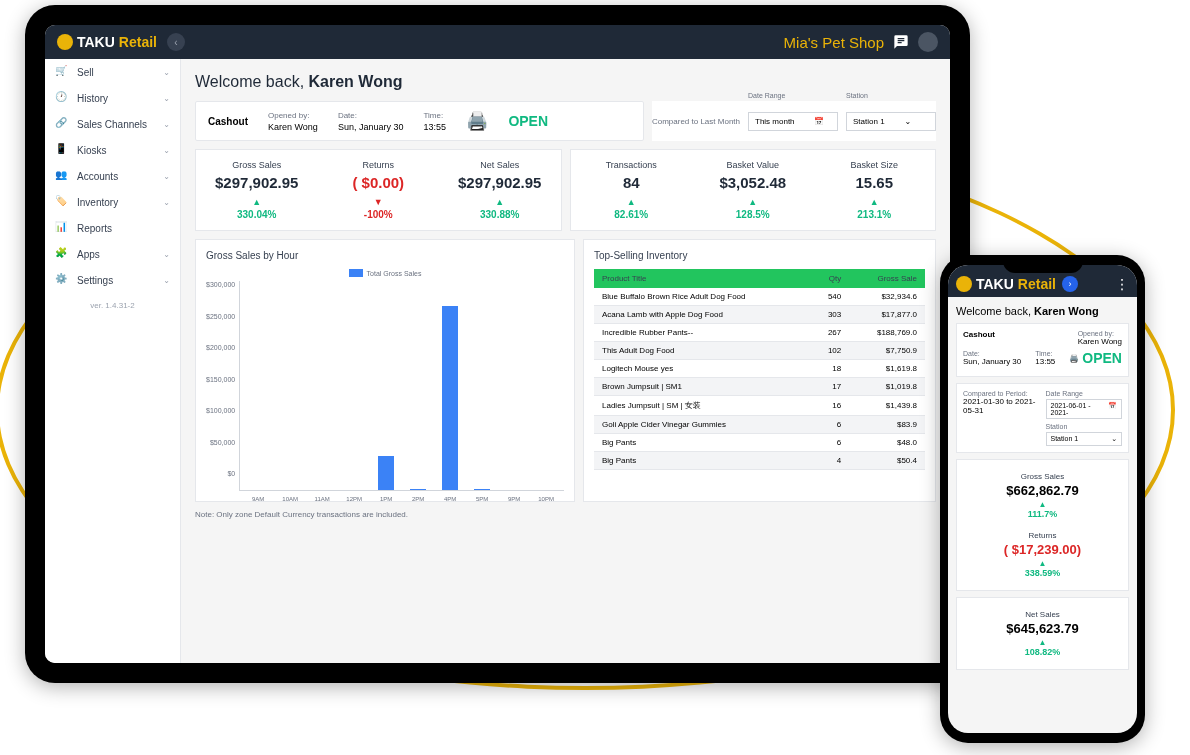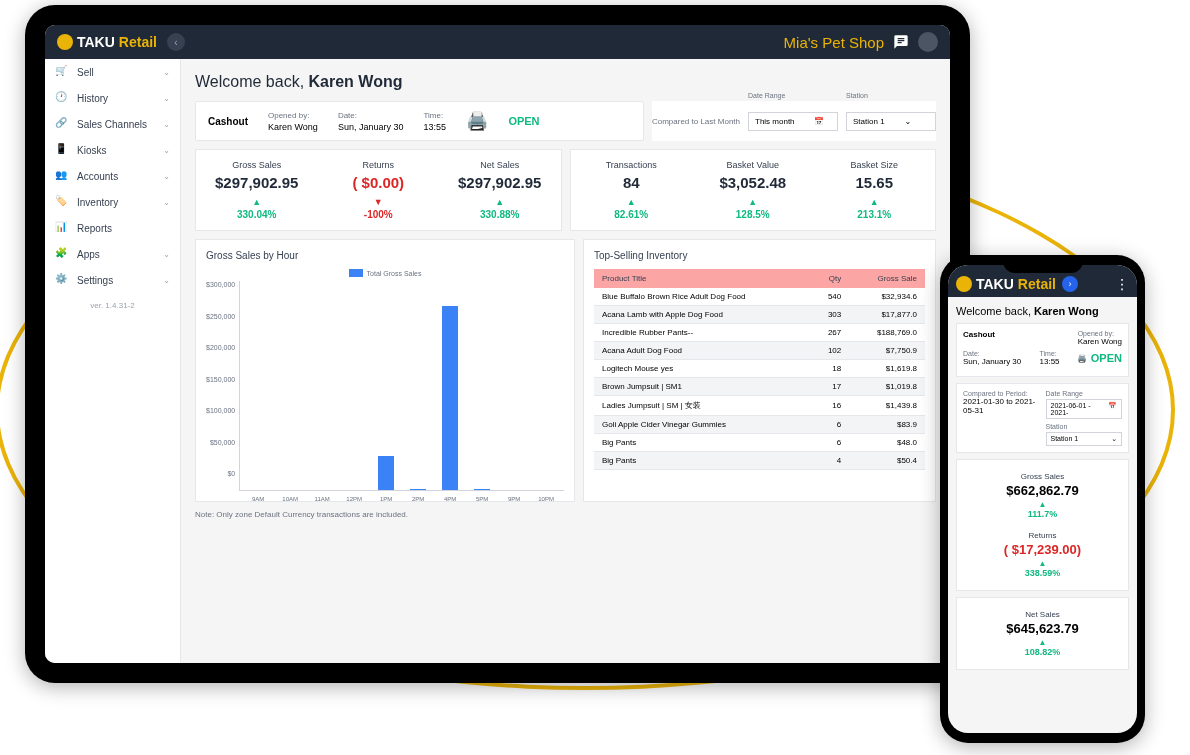--- a/index.html
+++ b/index.html
@@ -37,21 +37,21 @@
 
 .row { display: flex; gap: 8px; margin-bottom: 8px; }
 
 .card { background: #fff; border: 1px solid #e5e7eb; border-radius: 2px; padding: 8px 12px; }
 
 .cashout-card { flex: 1; display: flex; align-items: center; gap: 20px; font-size: 9px; }
 .cashout-title { font-weight: bold; font-size: 10px; }
 .cashout-field { display: flex; flex-direction: column; gap: 2px; }
 .cashout-label { color: #6b7280; font-size: 8px; }
 .cashout-val { font-size: 9px; }
-.open-badge { color: #10b981; font-weight: bold; font-size: 11px; }
+.open-badge { color: #10b981; font-weight: bold; font-size: 14px; }
 .register-icon { font-size: 18px; }
 
 .filter-card { display: flex; align-items: center; gap: 8px; font-size: 9px; }
 .compare-label { color: #6b7280; font-size: 8px; }
 .select-box { border: 1px solid #d1d5db; padding: 4px 6px; font-size: 8px; display: flex; align-items: flex-start; gap: 20px; min-width: 90px; cursor: pointer; }
 .select-label { color: #6b7280; font-size: 7px; position: absolute; margin-top: -20px; }
 
 .stats-row { display: flex; gap: 8px; }
 .stats-group { display: flex; gap: 0; flex: 1; border: 1px solid #e5e7eb; background: #fff; }
 .stat { flex: 1; text-align: center; padding: 10px 4px; }
@@ -74,21 +74,21 @@
 .chart-area { display: flex; height: 210px; }
 .y-axis { display: flex; flex-direction: column; justify-content: space-between; font-size: 7px; color: #6b7280; padding-right: 4px; text-align: right; margin-bottom: 14px; }
 .bars-container { flex: 1; position: relative; display: flex; align-items: flex-end; gap: 4px; border-left: 1px solid #d1d5db; border-bottom: 1px solid #d1d5db; padding: 0 4px; }
 .bar-col { flex: 1; display: flex; flex-direction: column; align-items: center; }
 .bar { width: 16px; background: #3b82f6; }
 .bar-label { font-size: 6px; color: #6b7280; margin-top: 4px; position: absolute; bottom: -12px; }
 .legend { display: flex; align-items: center; gap: 4px; font-size: 7px; color: #6b7280; margin-bottom: 4px; justify-content: center; }
 .legend-swatch { width: 14px; height: 8px; background: #3b82f6; }
 
 .inv-table { width: 100%; border-collapse: collapse; font-size: 8px; }
-.inv-table th { background: #fca5a5; padding: 5px 8px; text-align: left; font-size: 8px; font-weight: normal; color: #374151; }
+.inv-table th { background: #22c55e; padding: 5px 8px; text-align: left; font-size: 8px; font-weight: normal; color: #374151; }
 .inv-table th.num, .inv-table td.num { text-align: right; }
 .inv-table td { padding: 4px 8px; border-bottom: 1px solid #e5e7eb; }
 .inv-table tr:nth-child(even) td { background: #f3f4f6; }
 
 .note { font-size: 8px; color: #6b7280; margin-top: 8px; }
 
 
 .phone { position: absolute; right: 45px; top: 255px; width: 205px; height: 488px; background: #000; border-radius: 28px; padding: 10px 8px; z-index: 3; box-shadow: 0 4px 20px rgba(0,0,0,.3); }
 .phone-notch { position: absolute; top: 0; left: 50%; transform: translateX(-50%); width: 80px; height: 18px; background: #000; border-radius: 0 0 12px 12px; z-index: 5; }
 .phone-screen { width: 100%; height: 100%; background: #f5f5f5; border-radius: 20px; overflow: hidden; }
@@ -350,21 +350,21 @@
                     <td>Acana Lamb with Apple Dog Food</td>
                     <td class="num">303</td>
                     <td class="num">$17,877.0</td>
                   </tr>
                   <tr>
                     <td>Incredible Rubber Pants--</td>
                     <td class="num">267</td>
                     <td class="num">$188,769.0</td>
                   </tr>
                   <tr>
-                    <td>Acana Adult Dog Food</td>
+                    <td>This Adult Dog Food</td>
                     <td class="num">102</td>
                     <td class="num">$7,750.9</td>
                   </tr>
                   <tr>
                     <td>Logitech Mouse yes</td>
                     <td class="num">18</td>
                     <td class="num">$1,619.8</td>
                   </tr>
                   <tr>
                     <td>Brown Jumpsuit | SM1</td>

